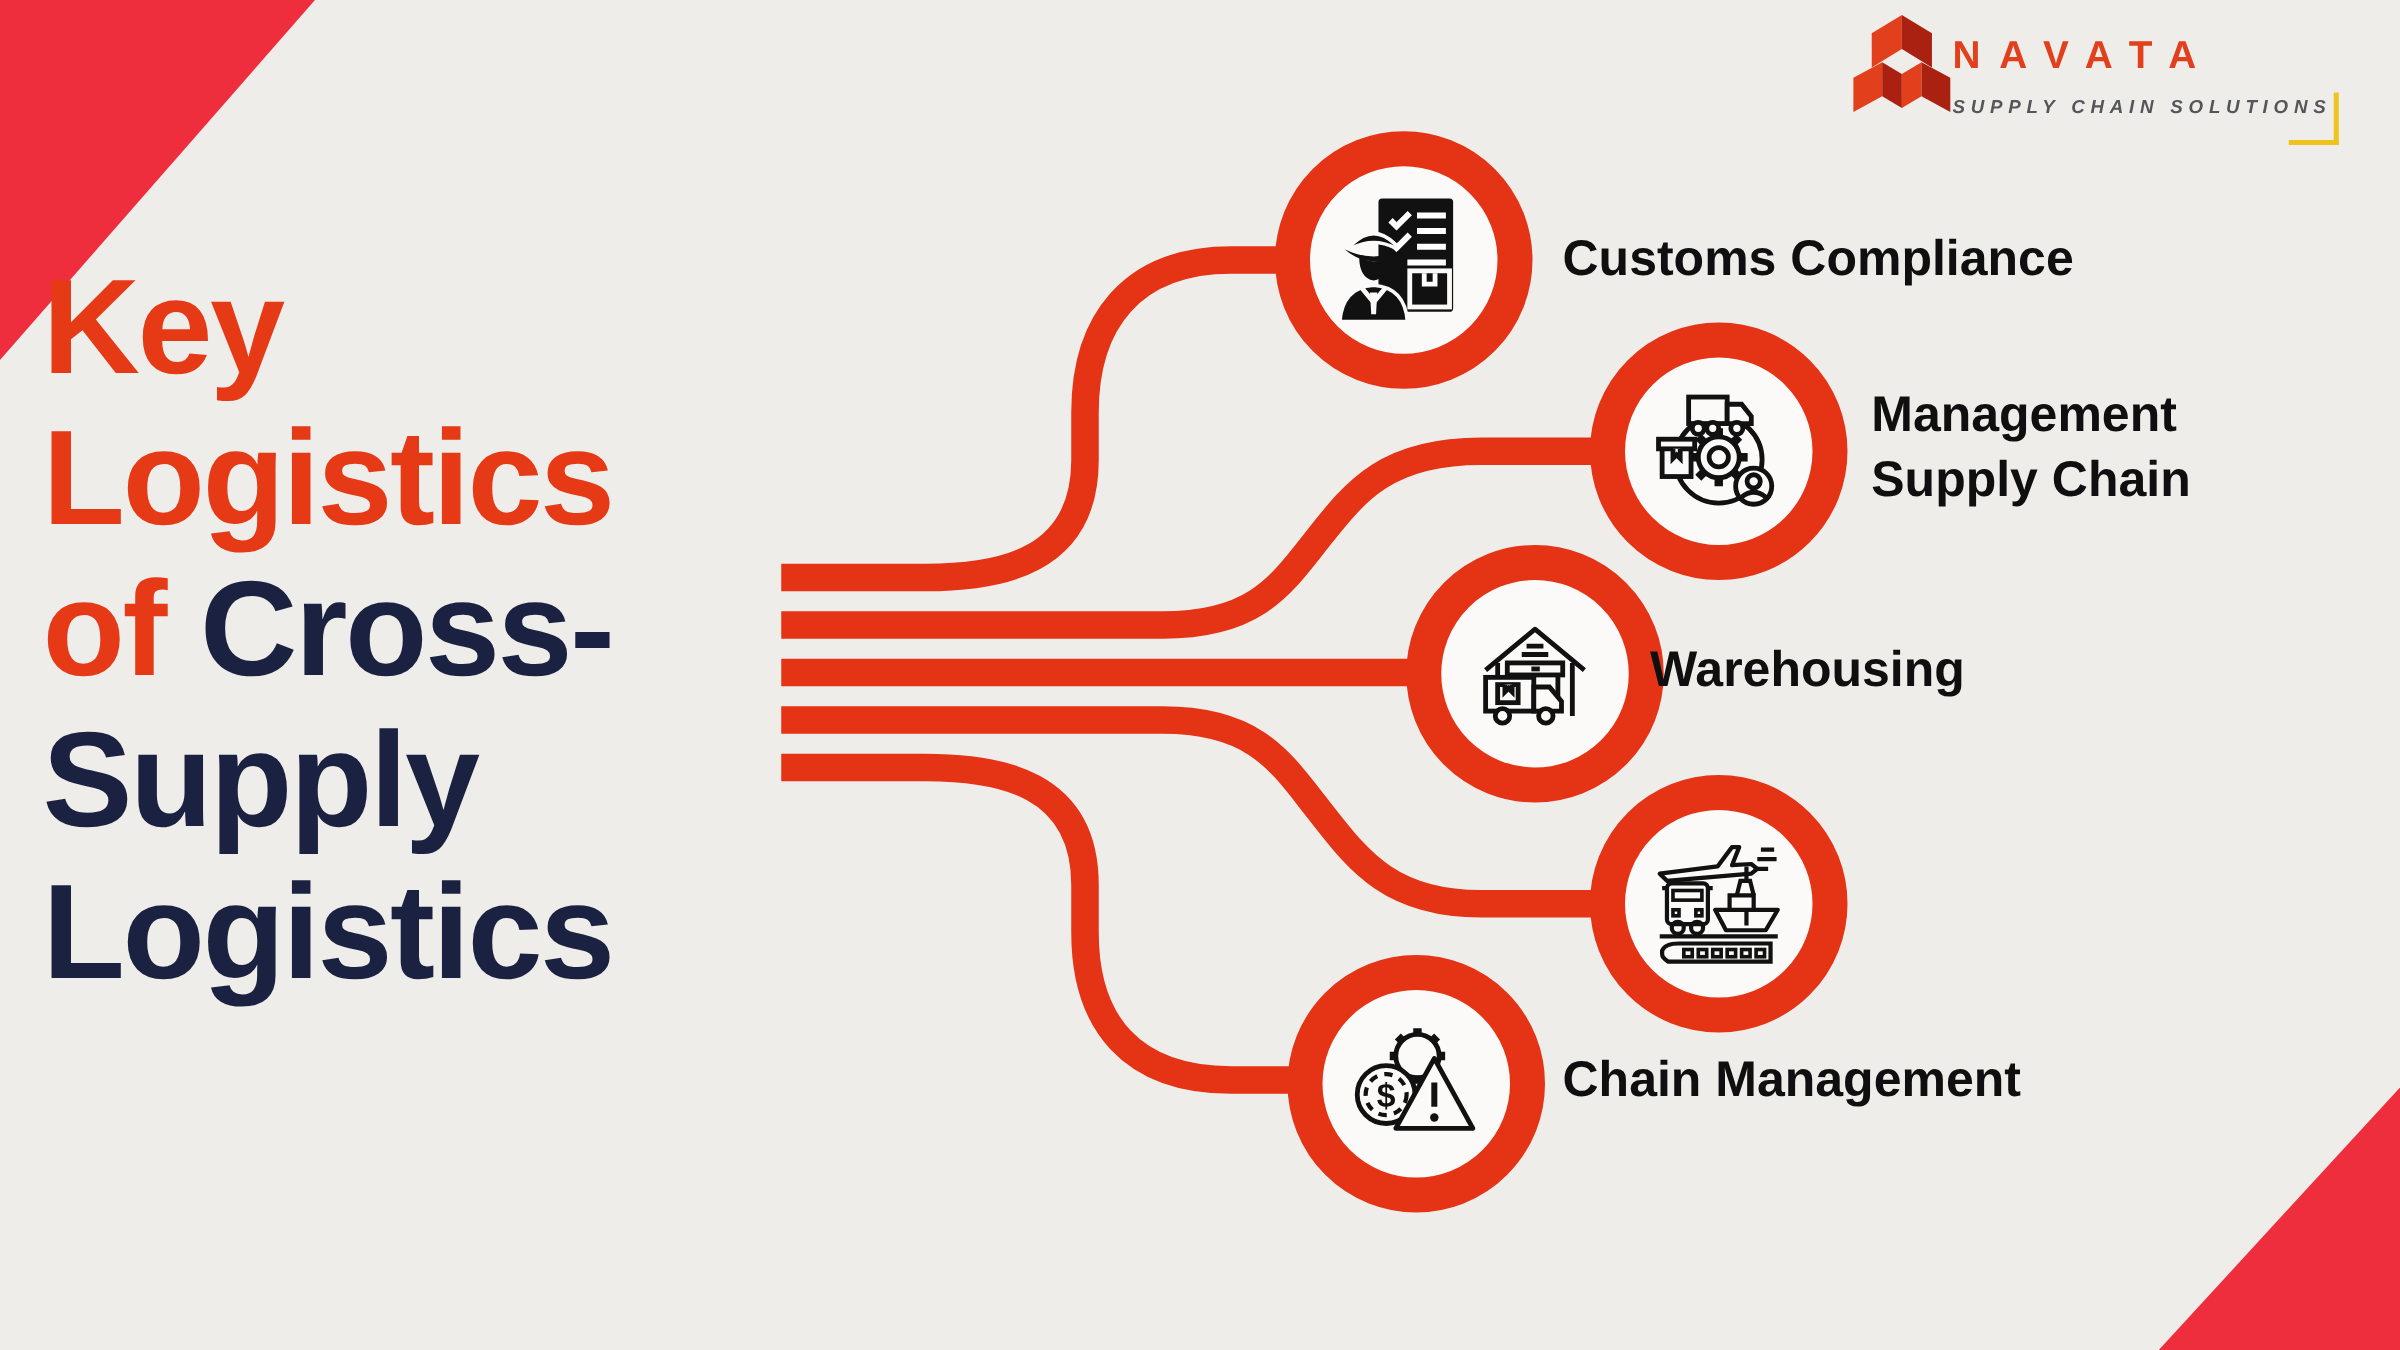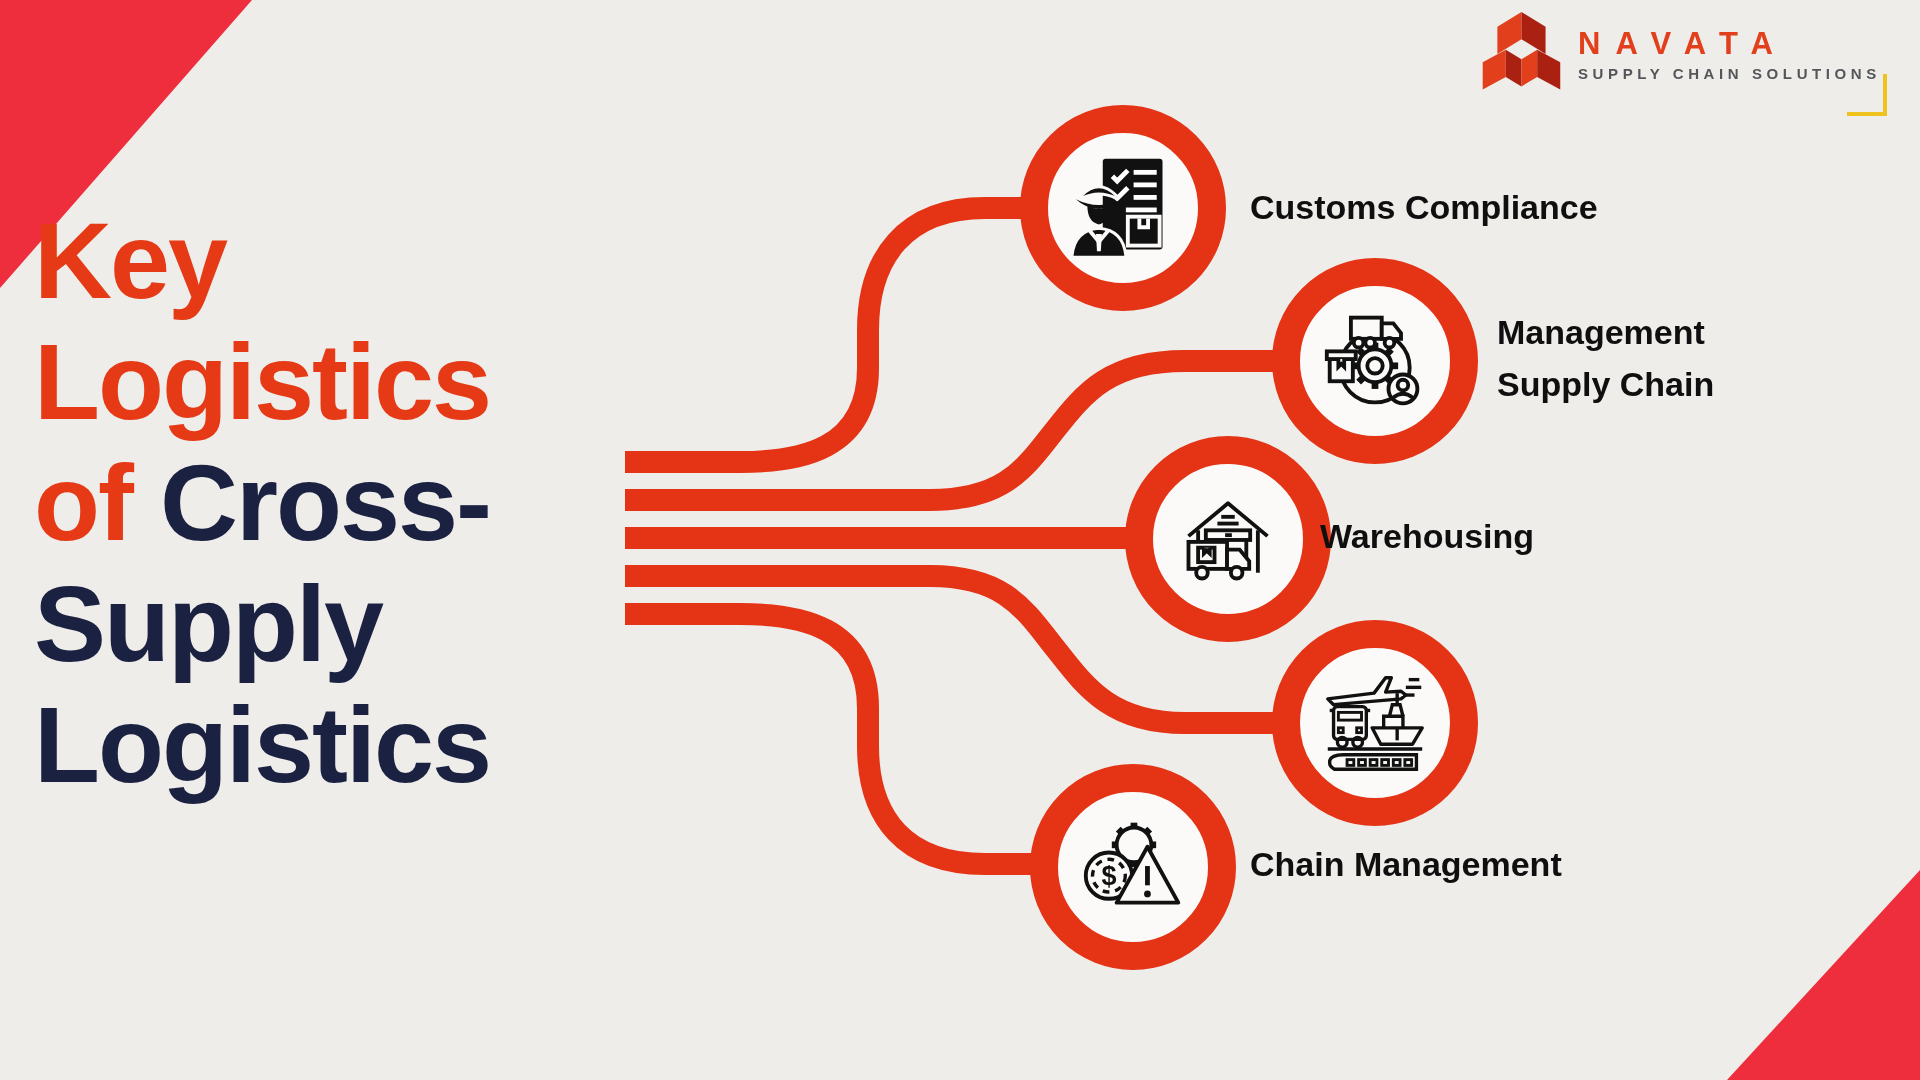--- a/index.html
+++ b/index.html
@@ -15,32 +15,32 @@
     left:0; top:0; width:252px; height:288px;
     background:var(--corner-red);
     clip-path:polygon(0 0, 100% 0, 0 100%);
   }
   .tri-br {
     right:0; bottom:0; width:193px; height:210px;
     background:var(--corner-red);
     clip-path:polygon(100% 0, 100% 100%, 0 100%);
   }
   
-  .logo { position:absolute; left:1482px; top:12px; display:flex; gap:16px; }
+  .logo { position:absolute; left:1482px; top:12px; display:flex; }
   .logo-mark { width:80px; height:88px; }
   .lm-light { fill:var(--logo-orange); }
   .lm-dark { fill:var(--logo-dark-red); }
   .logo-text { padding-top:14px; position:relative; }
   .logo-name {
     font-size:31px; font-weight:700; color:var(--logo-orange);
     letter-spacing:15px; white-space:nowrap;
   }
   .logo-tagline {
-    margin-top:3px; font-size:15px; font-weight:700; color:var(--logo-gray);
-    letter-spacing:4.6px; white-space:nowrap;
+    margin-top:15px; font-size:15px; font-weight:700; color:var(--logo-gray);
+    letter-spacing:4.6px; white-space:nowrap;font-style:italic;
   }
   .logo-bracket {
     position:absolute; right:-6px; bottom:-16px; width:40px; height:42px;
     border-right:4px solid var(--logo-yellow);
     border-bottom:4px solid var(--logo-yellow);
   }
   
   .title {
     position:absolute; left:34px; top:200px;
     font-size:108px; line-height:121px; font-weight:700; letter-spacing:-2px;
@@ -59,21 +59,21 @@
     border:28px solid var(--accent-red); border-radius:50%;
     background:var(--circle-fill);
     display:flex; align-items:center; justify-content:center;
   }
   .node svg { width:106px; height:106px; }
   .ic-stroke { stroke:var(--icon-black); fill:none; }
   .ic-fillbg { fill:var(--circle-fill); }
   .ic-fill { fill:var(--icon-black); }
   
   .node-label {
-    position:absolute; z-index:2; font-size:34px; font-weight:700;
+    position:absolute; z-index:2; font-size:40px; font-weight:700;
     color:var(--label-black); line-height:52px; white-space:nowrap;
   }
 </style>
 </head>
 <body>
 
 <div class="canvas">
 
   <div class="tri tri-tl"></div>
   <div class="tri tri-br"></div>

